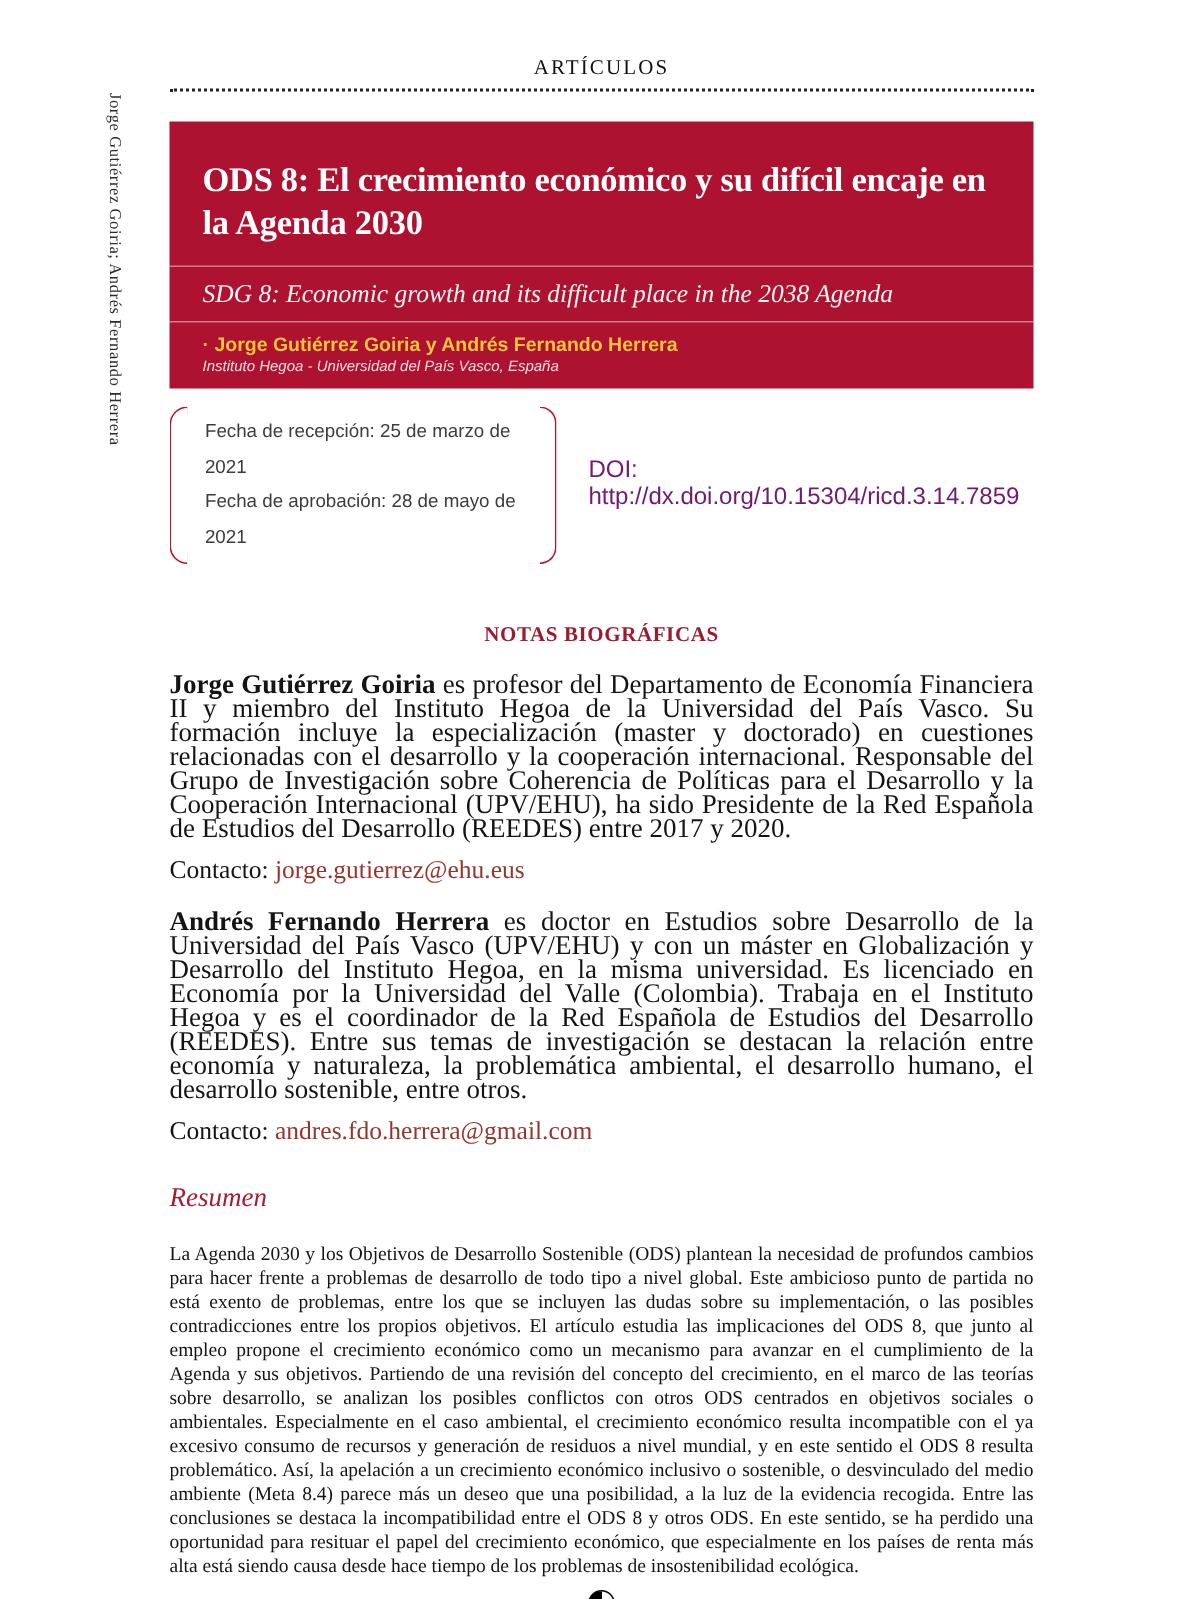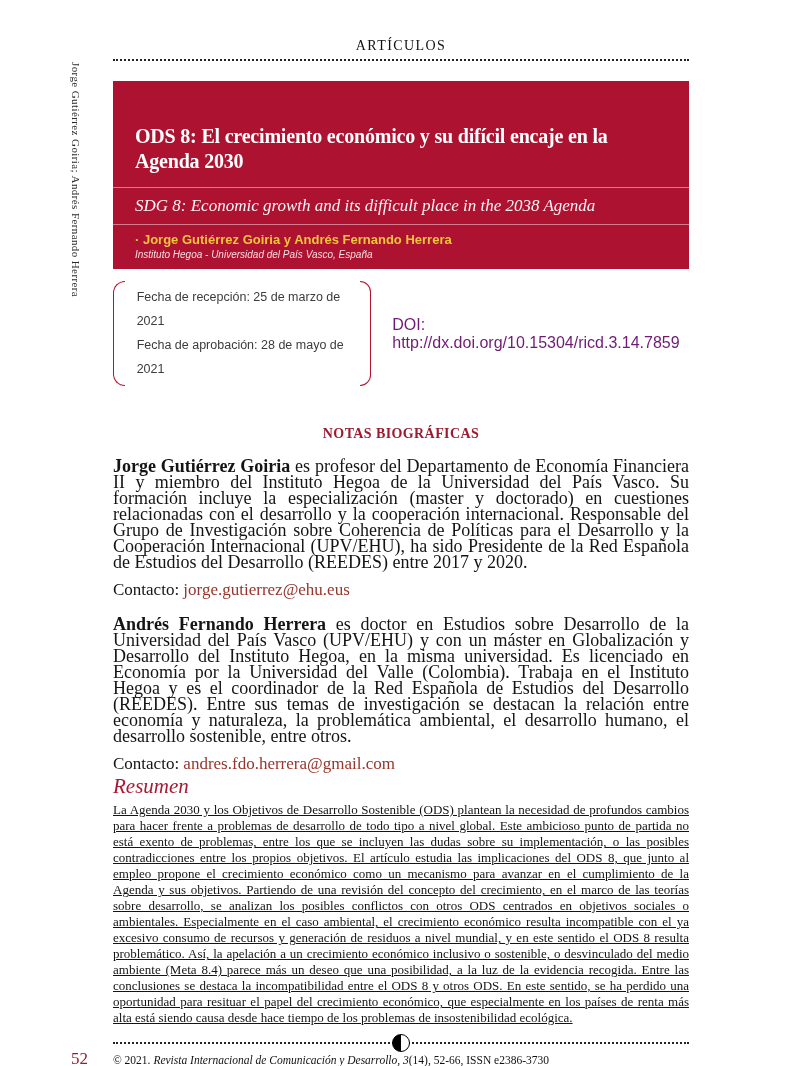--- a/index.html
+++ b/index.html
@@ -12,21 +12,21 @@
     position:absolute; top:62px; left:70px;
     writing-mode:vertical-rl; font-size:11px; color:#2a2a2a; letter-spacing:0.4px;
   }
   .main { position:absolute; left:113px; top:0; width:576px; }
 
   .section-label { margin-top:38px; text-align:center; font-size:14px; letter-spacing:1.4px; color:#111; }
   .dotted { height:0; border-bottom:2px dotted #222; margin-top:5px; }
 
   .banner { margin-top:20px; background:#ad1231; color:#ffffff; }
   .banner-title {
-    padding:43px 22px 13px; font-size:20px; font-weight:bold;
+    padding:25px 22px 13px; font-size:23px; font-weight:bold;
     line-height:1.26; letter-spacing:-0.2px;
   }
   .banner-sep { height:0; border-top:1px solid rgba(255,255,255,0.45); }
   .banner-subtitle { padding:8px 22px; font-style:italic; font-size:17px; white-space:nowrap; color:#fdf4f4; }
   .banner-authors {
     padding:7px 22px 1px; font-family:"Liberation Sans", sans-serif;
     font-weight:bold; font-size:13px; color:#f2c53d;
   }
   .banner-affiliation {
     padding:1px 22px 9px; font-family:"Liberation Sans", sans-serif;
@@ -48,22 +48,22 @@
   }
 
   .notas-heading {
     margin-top:40px; text-align:center; font-weight:bold; font-size:14px;
     color:#9c1b30; letter-spacing:0.4px;
   }
   .bio { margin-top:16px; font-size:18px; line-height:16px; text-align:justify; color:#141414; }
   .contact { margin-top:10px; font-size:17px; color:#141414; }
   .email { color:#96352b; text-decoration:none; }
 
-  .resumen-heading { font-style:italic; font-size:21px; font-weight:normal; color:#a81a33; }
-  .abstract { margin-top:3px; font-size:13px; line-height:16px; text-align:justify; color:#141414;text-decoration:underline; }
+  .resumen-heading { margin-top:24px; font-style:italic; font-size:18px; font-weight:normal; color:#a81a33; }
+  .abstract { margin-top:19px; font-size:13px; line-height:16px; text-align:justify; color:#141414; }
 
   .footer-line { margin-top:16px; position:relative; height:0; border-bottom:2px dotted #222; }
   .contrast-icon {
     position:absolute; left:50%; top:-8px; margin-left:-9px;
     width:18px; height:18px; border:1.5px solid #000; border-radius:50%;
     background:linear-gradient(90deg, #000 0 50%, #fff 50% 100%);
   }
   .footer-row { position:relative; margin-top:10px; font-size:11.5px; color:#111; }
   .page-number { position:absolute; left:-42px; top:-5px; font-size:17px; color:#9c1b30; }
   .journal-italic { font-style:italic; }

